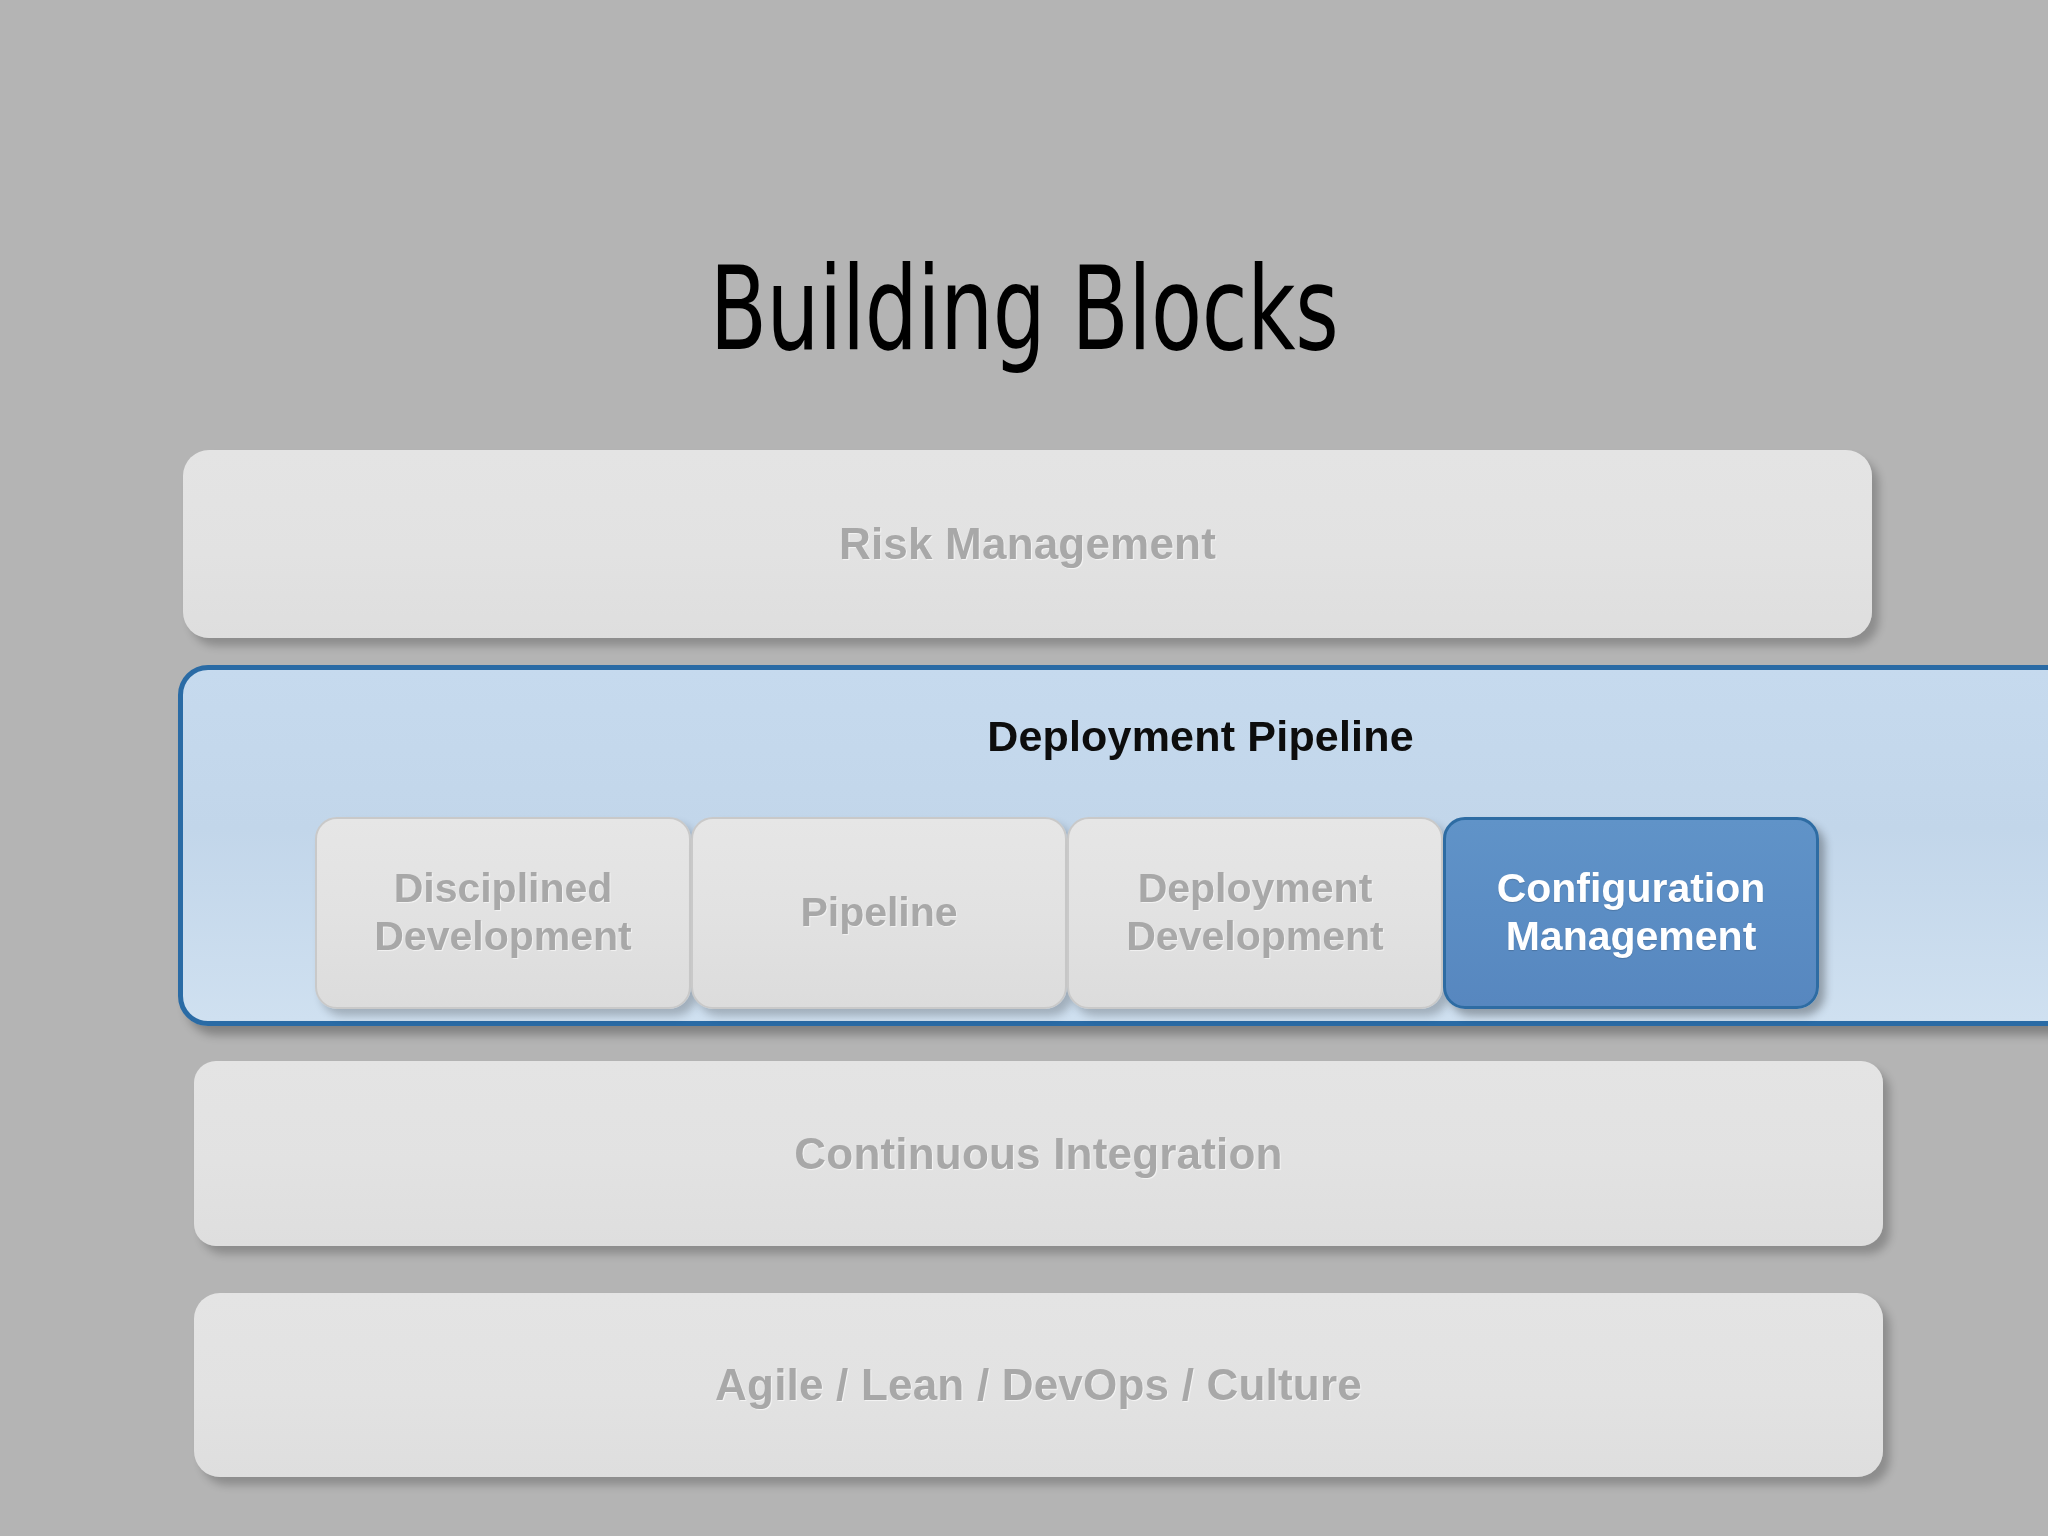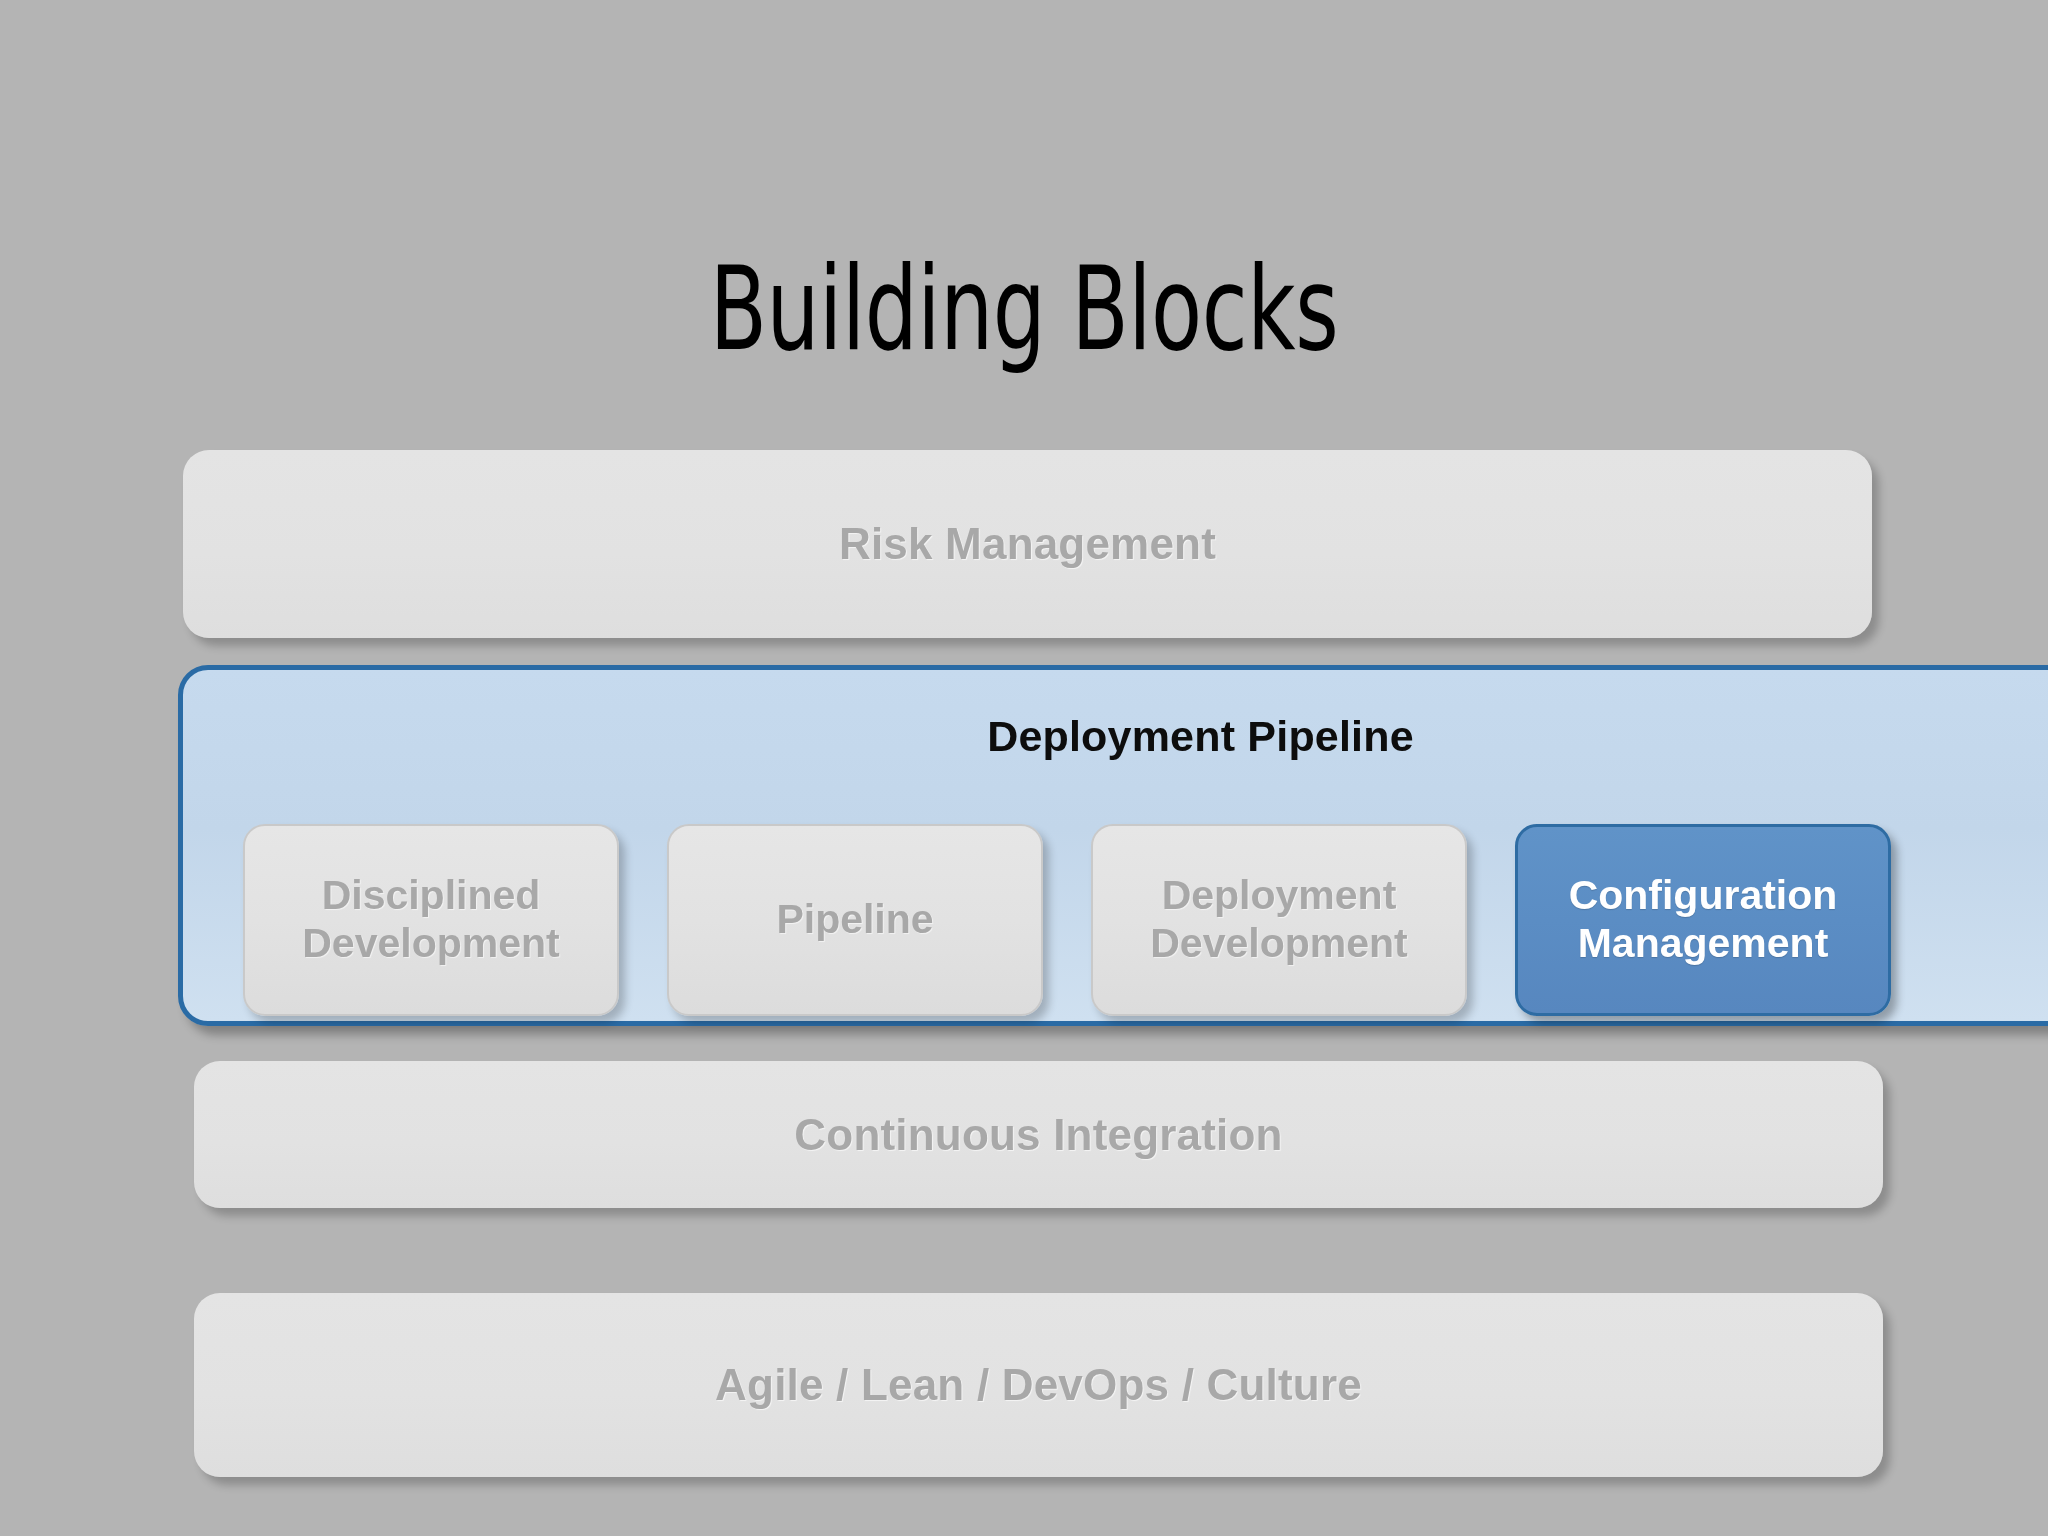--- a/index.html
+++ b/index.html
@@ -61,21 +61,21 @@
     font-size: 44px;
     font-weight: bold;
     color: #a8a8a8;
     text-shadow: 1px 1px 1px rgba(255,255,255,0.65);
     letter-spacing: 0.2px;
     white-space: nowrap;
   }
 
   
   #row-risk          { left: 183px; top: 402px;  width: 1689px; height: 188px; }
-  #row-continuous    { left: 194px; top: 1013px; width: 1689px; height: 147px; }
+  #row-continuous    { left: 194px; top: 1013px; width: 1689px; height: 185px; border-radius: 22px; }
   #row-agile         { left: 194px; top: 1245px; width: 1689px; height: 184px; }
 
   
   #pipeline-panel {
     position: absolute;
     left: 178px;
     top: 617px;
     width: 2045px;
     height: 361px;
     box-sizing: border-box;
@@ -95,27 +95,27 @@
     font-size: 43px;
     font-weight: bold;
     color: #0d0d0d;
     letter-spacing: 0.2px;
     white-space: nowrap;
   }
 
   #pipeline-items {
     position: absolute;
     left: 20px;
-    top: 154px;
+    top: 147px;
     width: 1648px;
     height: 192px;
     display: flex;
     flex-direction: row;
     align-items: stretch;
-    justify-content: space-between;
+    justify-content: center;
     padding-left: 40px;
   }
 
   .pipe-box {
     width: 376px;
     box-sizing: border-box;
     border-radius: 22px;
     display: flex;
     align-items: center;
     justify-content: center;

